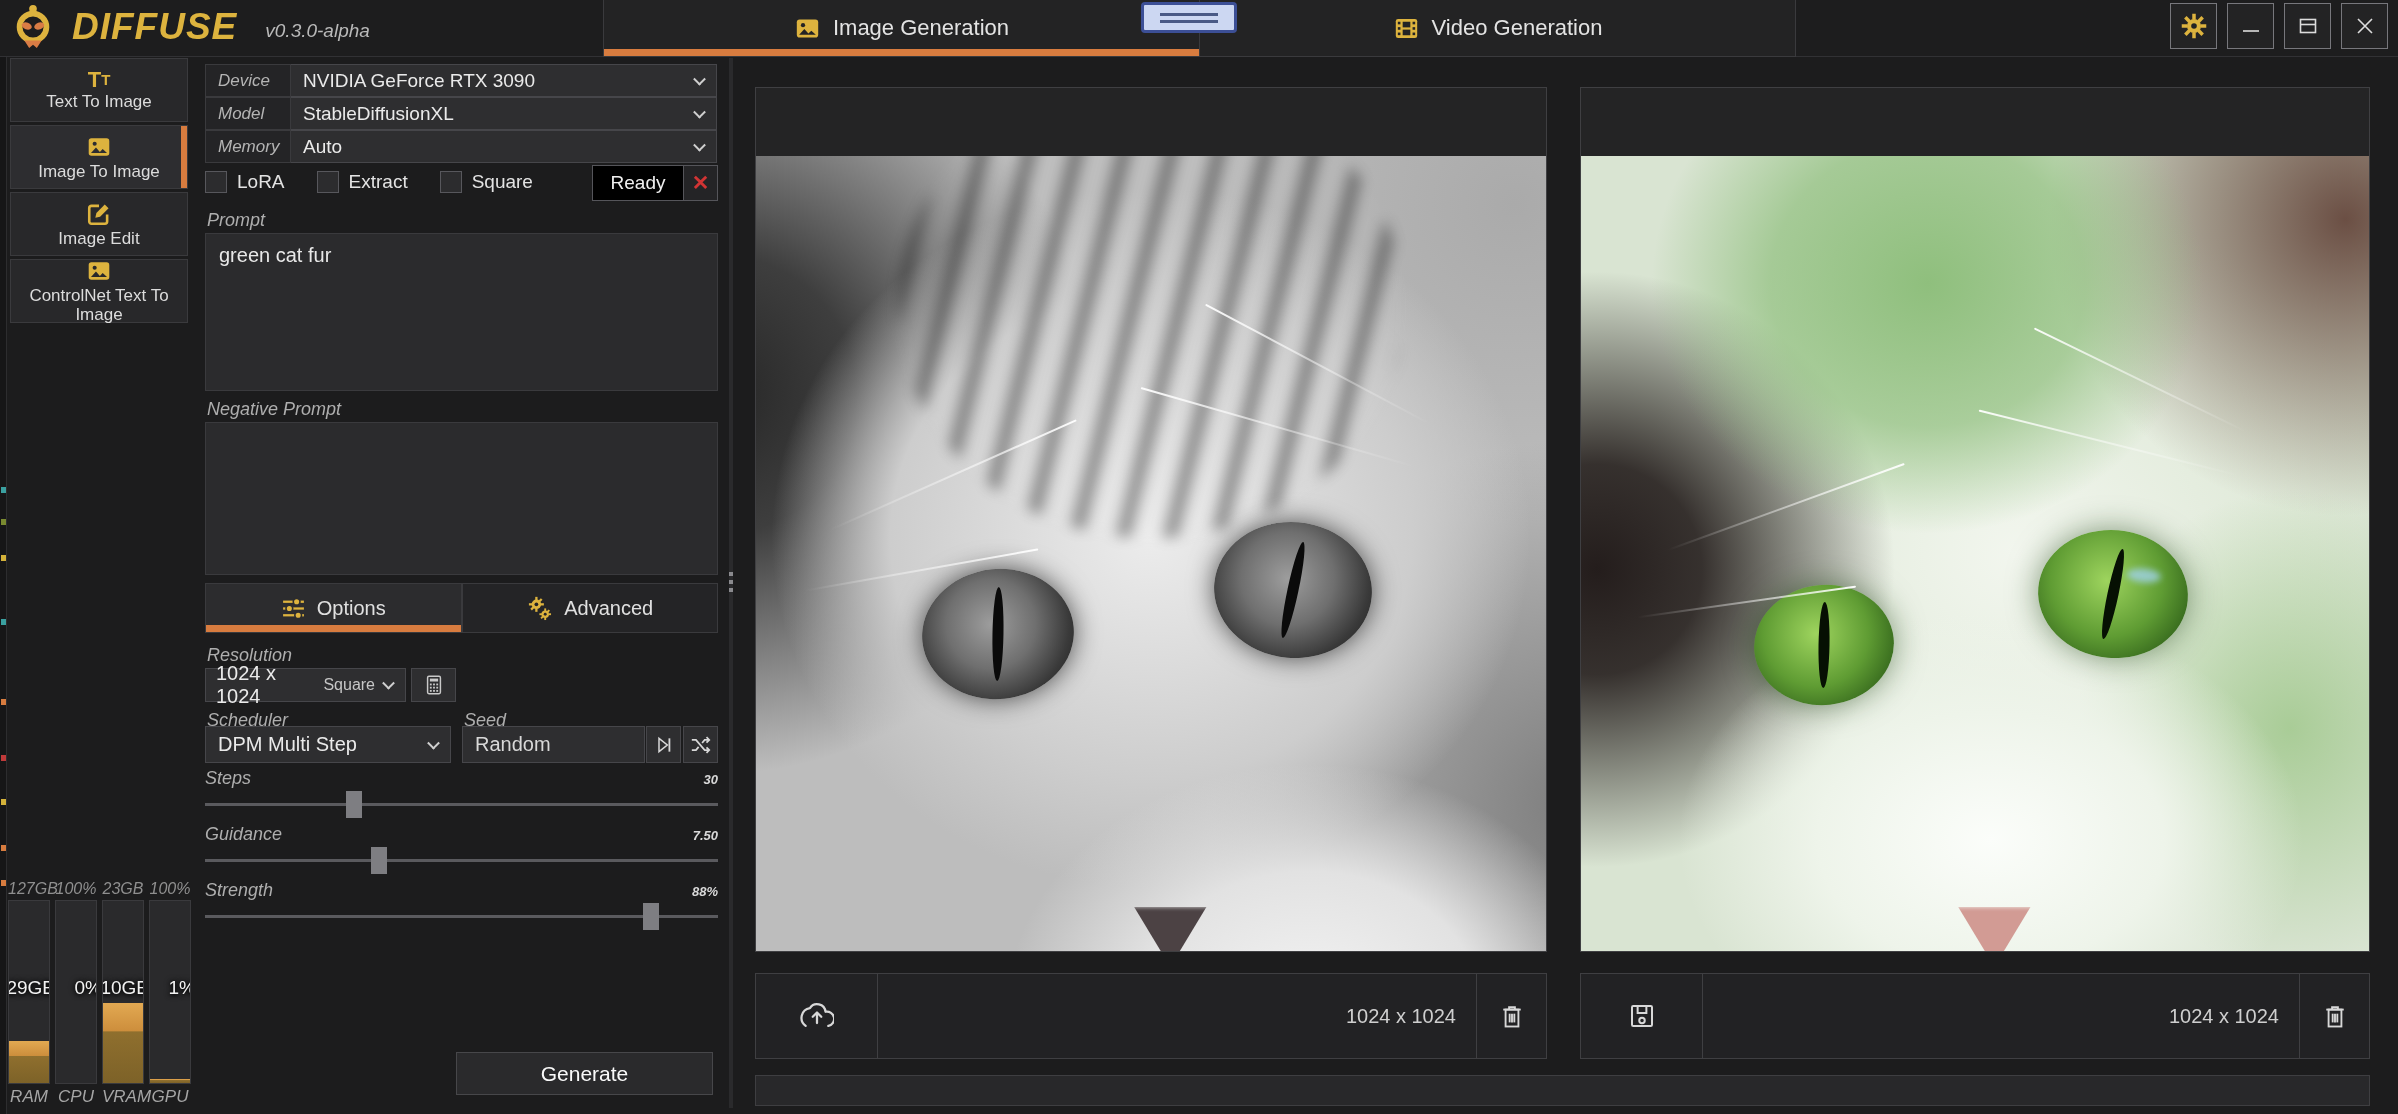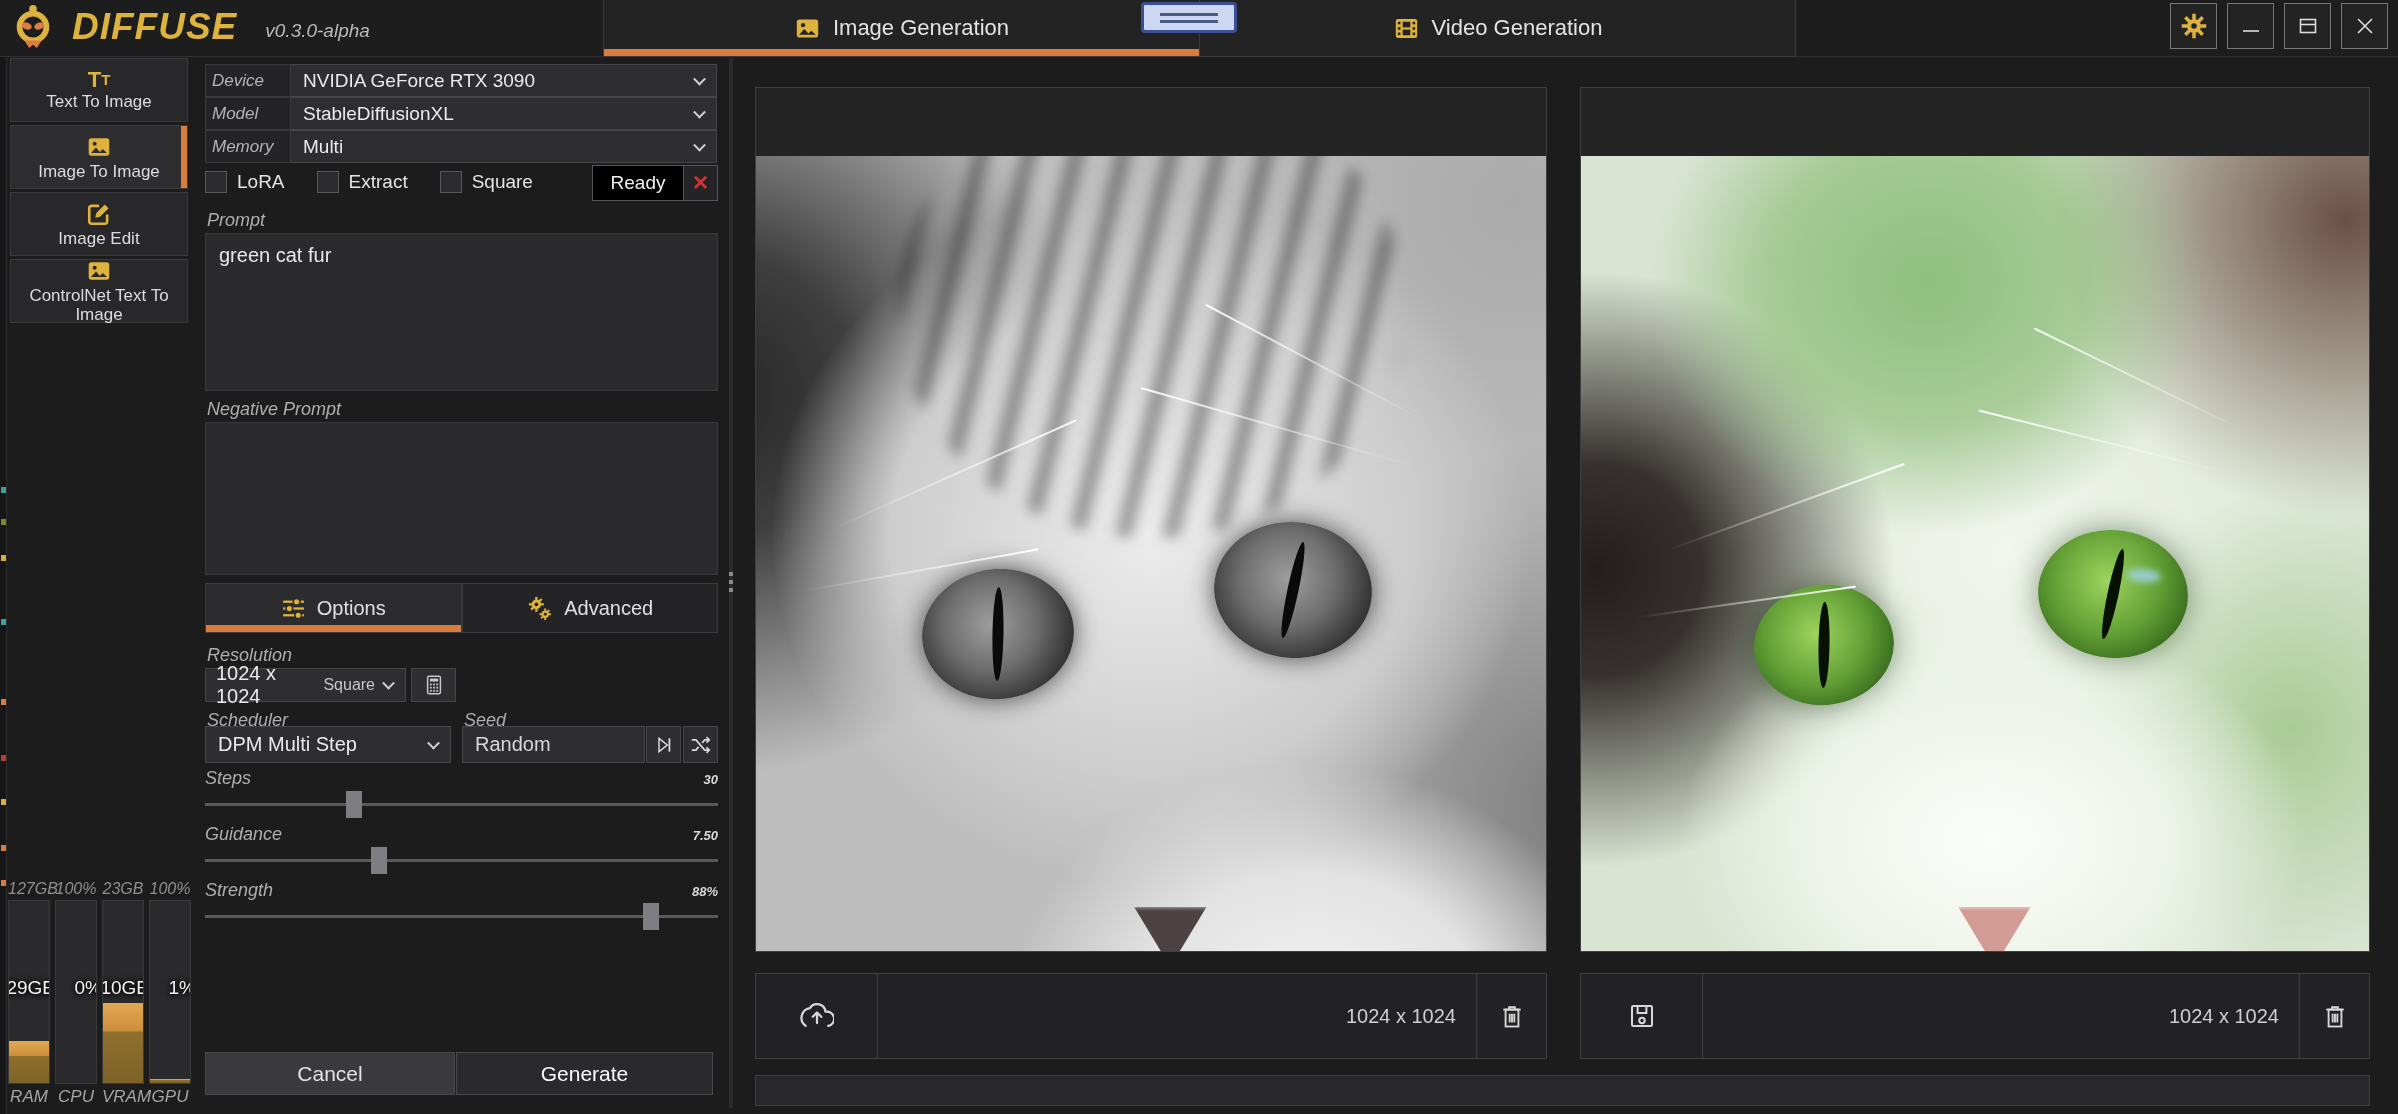--- a/index.html
+++ b/index.html
@@ -39,21 +39,21 @@
   .meter{ position:absolute; top:0; width:42px; height:228px; }
   .meter-max{ font-size:16px; font-style:italic; color:#8f8f8f; text-align:center; height:18px; }
   .meter-bar{ position:relative; margin-top:2px; width:42px; height:184px; background:#2a2a2c; border:1px solid #3a3a3d; overflow:hidden;}
   .meter-fill{ position:absolute; left:0; right:0; bottom:0; background:linear-gradient(180deg,#e2a952 0%,#cd8e3c 35%,#8f6f2e 36%,#7d6228 100%); }
   .meter-val{ position:absolute; left:-6px; right:-6px; top:42%; text-align:right; font-size:19px; color:#f2f2f2; text-shadow:0 1px 4px #000,0 0 6px #000; }
   .meter-name{ margin-top:3px; font-size:17px; font-style:italic; color:#a5a5a5; text-align:center; }
 
   
   .flabel{ position:absolute; font-size:18px; font-style:italic; color:#aeaeae; }
   .cfg-row{ position:absolute; left:205px; width:512px; height:33px; display:flex; }
-  .cfg-label{ width:86px; background:#242426; border:1px solid #3a3a3d; display:flex; align-items:center; padding-left:6px; font-size:17px; font-style:italic; color:#b4b4b4; }
+  .cfg-label{ width:86px; background:#242426; border:1px solid #3a3a3d; display:flex; align-items:center; padding-left:12px; font-size:17px; font-style:italic; color:#b4b4b4; }
   .dropdown{ flex:1; background:#2e2e30; border:1px solid #46464a; border-left:none; display:flex; align-items:center; padding:0 12px; font-size:19px; color:#eaeaea; position:relative;}
   .chev{ position:absolute; right:12px; top:50%; width:9px; height:9px; border-right:2px solid #cfcfcf; border-bottom:2px solid #cfcfcf; transform:translateY(-70%) rotate(45deg); }
   .checkbox{ width:22px; height:22px; background:#2c2c2e; border:1px solid #57575c; }
   .cb-label{ font-size:19px; color:#e3e3e3; margin-left:10px; }
   #ready-group{ position:absolute; left:592px; top:165px; width:126px; height:36px; border:1px solid #55555a; display:flex; background:#242426;}
   #ready-btn{ flex:1; background:#000000; border-right:1px solid #55555a; display:flex; align-items:center; justify-content:center; font-size:19px; color:#f0f0f0;}
   #unload-btn{ width:33px; display:flex; align-items:center; justify-content:center; color:#d13434; font-weight:bold; font-size:21px;}
   .textarea{ position:absolute; left:205px; width:513px; background:#2b2b2d; border:1px solid #3a3a3d; padding:10px 13px; font-size:20px; color:#e8e8e8; }
 
   
@@ -321,21 +321,21 @@
   <div class="cfg-row" style="top:97px">
     <div class="cfg-label">Model</div>
     <div class="dropdown">
         <span>StableDiffusionXL</span>
         <span class="chev"></span>
       </div>
   </div>
   <div class="cfg-row" style="top:130px">
     <div class="cfg-label">Memory</div>
     <div class="dropdown">
-        <span>Multi</span>
+        <span>Auto</span>
         <span class="chev"></span>
       </div>
   </div>
 
   <div style="position:absolute; left:205px; top:171px; display:flex; align-items:center;">
     <span class="checkbox"></span>
     <span class="cb-label" style="margin-right:32px">LoRA</span>
     <span class="checkbox"></span>
     <span class="cb-label" style="margin-right:32px">Extract</span>
     <span class="checkbox"></span>
@@ -476,23 +476,20 @@
   <div class="slider-row" style="top:880px">
     <div class="slider-head">
       <span class="flabel" style="position:static">Strength</span>
       <span class="slider-val">88%</span>
     </div>
     <div class="track">
         <div class="thumb" style="left: 87%;"></div>
       </div>
   </div>
 
-  <div class="big-btn" id="cancel-btn">
-      <span>Cancel</span>
-    </div>
   <div class="big-btn" id="generate-btn">
       <span>Generate</span>
     </div>
 
   <div id="splitter">
       <span class="grip">
         <i></i>
         <i></i>
         <i></i>
       </span>

